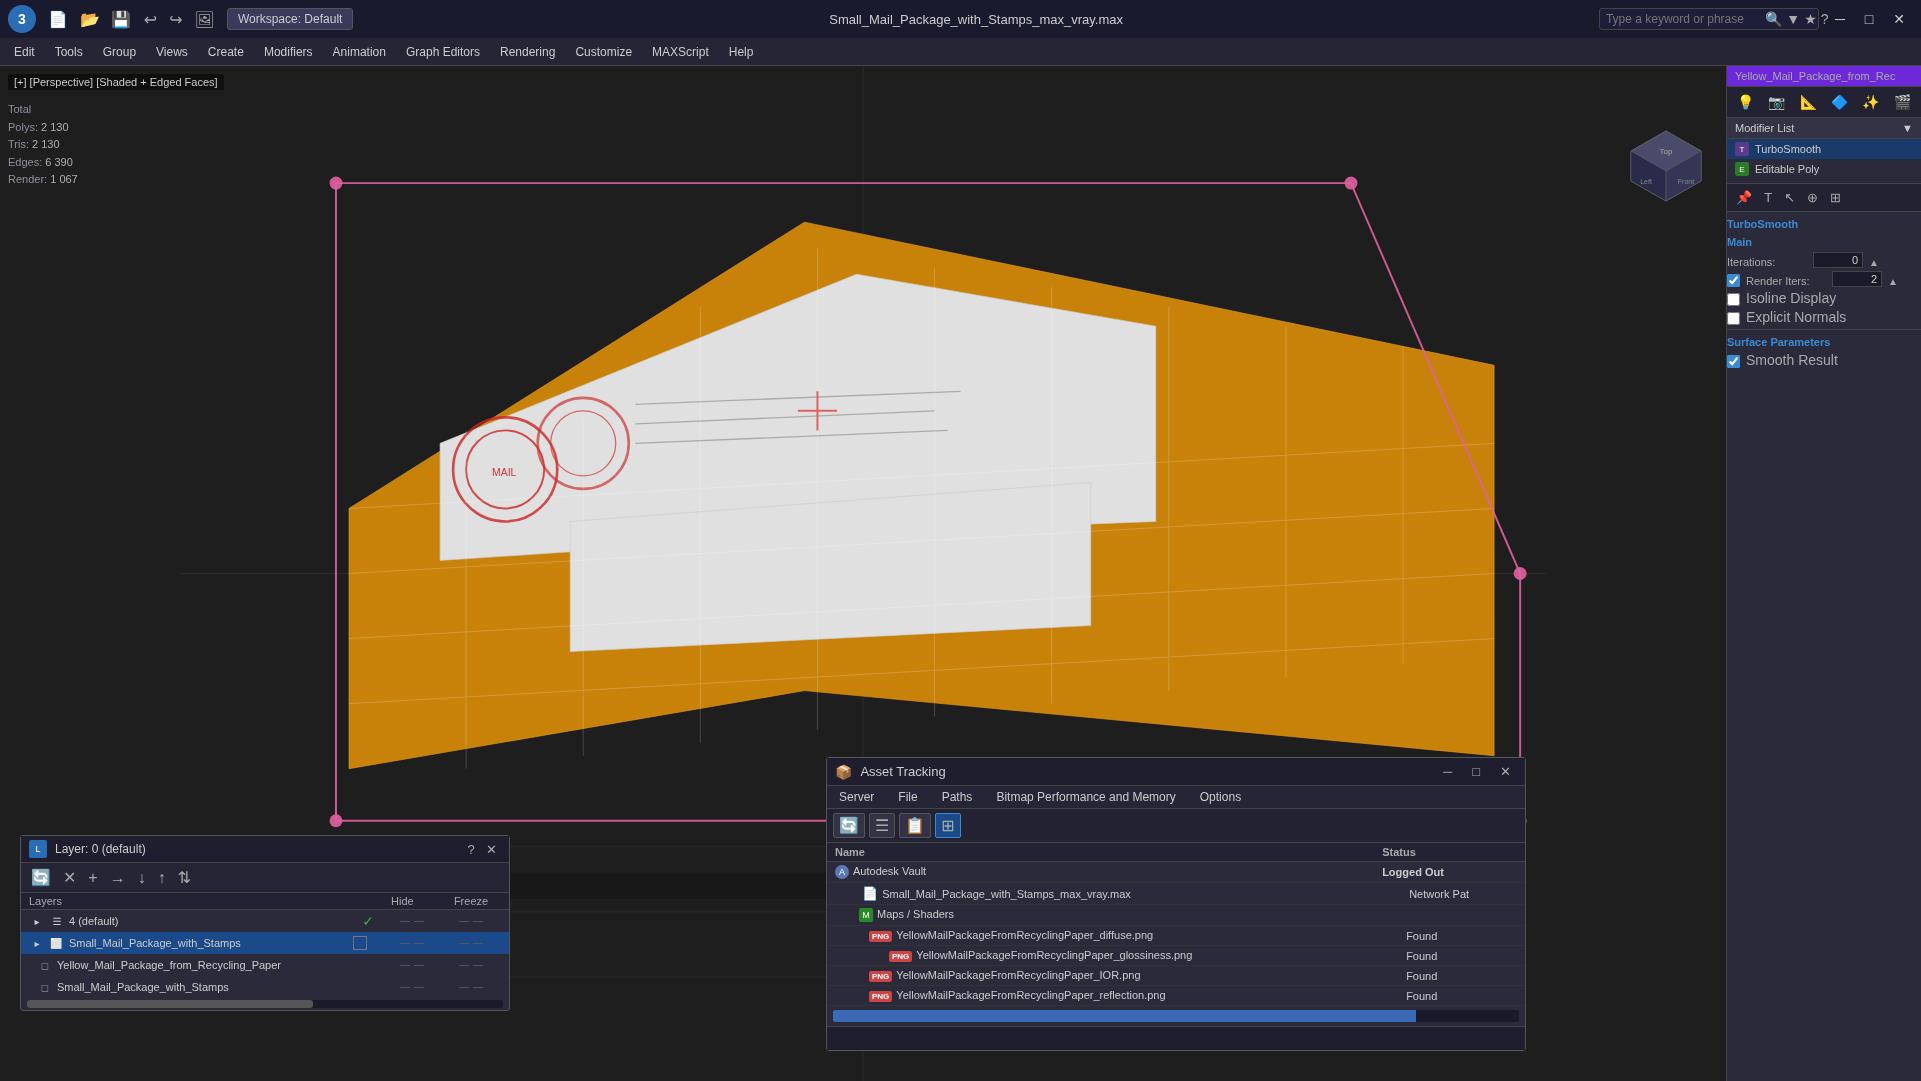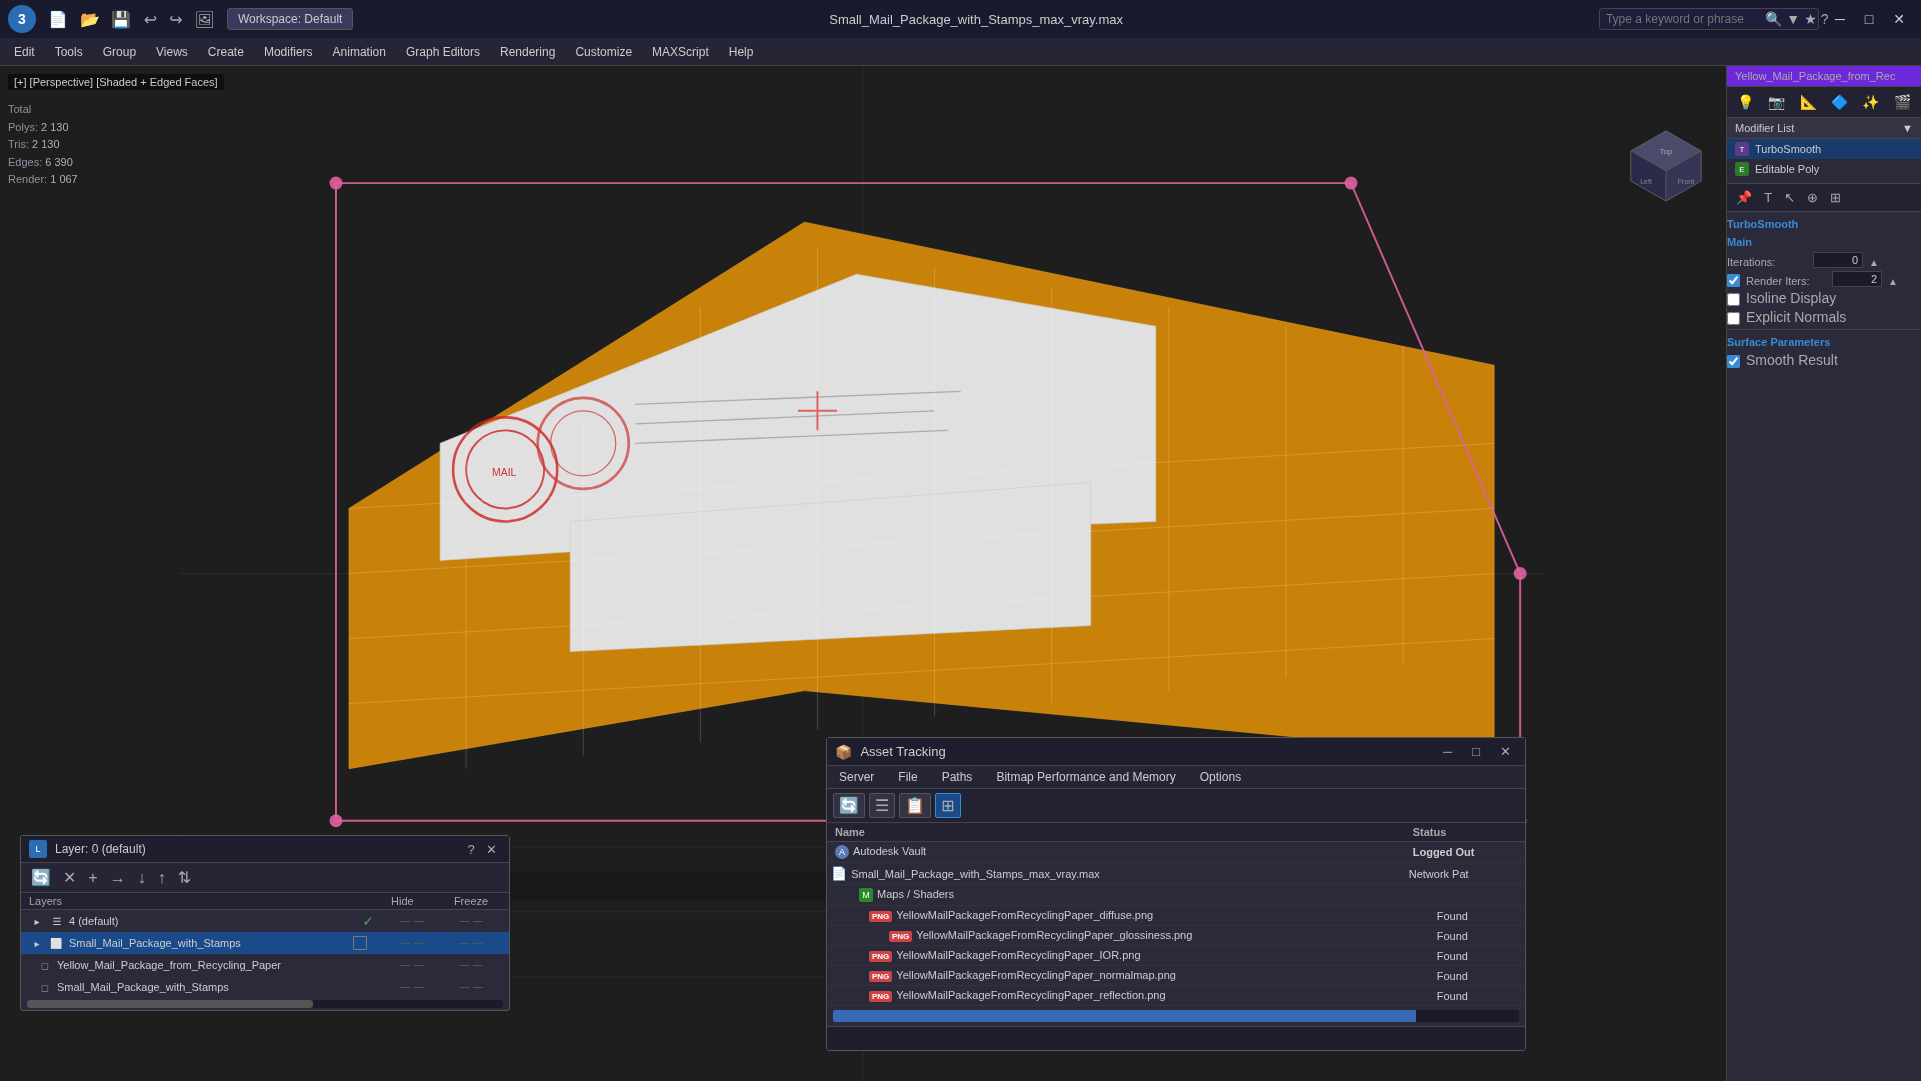--- a/index.html
+++ b/index.html
@@ -82,21 +82,21 @@
     #asset-panel-title { flex: 1; font-size: 13px; color: #ccc; }
     #asset-panel-header .ap-btn { color: #aaa; cursor: pointer; padding: 2px 6px; font-size: 13px; }
     #asset-menu { display: flex; align-items: center; gap: 0; background: #252535; border-bottom: 1px solid #444; }
     #asset-menu span { color: #ccc; padding: 4px 12px; cursor: pointer; font-size: 12px; }
     #asset-toolbar { display: flex; align-items: center; gap: 4px; padding: 4px 6px; background: #222232; border-bottom: 1px solid #444; }
     #asset-toolbar span { color: #aaa; font-size: 16px; cursor: pointer; padding: 2px 5px; background: #333345; border: 1px solid #555; border-radius: 2px; }
     #asset-toolbar span.active { background: #1a4a8a; border-color: #3a8ad4; }
     #asset-table { width: 100%; border-collapse: collapse; font-size: 11px; }
     #asset-table th { background: #222232; color: #aaa; padding: 3px 8px; text-align: left; border-bottom: 1px solid #444; }
     #asset-table td { padding: 3px 8px; border-bottom: 1px solid #333; color: #ccc; }
-    #asset-table tr.sub td { padding-left: 4px; }
+    #asset-table tr.sub td { padding-left: 35px; }
     #asset-table tr.sub2 td { padding-left: 32px; }
     .status-found { color: #4aa; }
     .status-logged { color: #888; font-weight: bold; }
     .status-network { color: #888; }
     .png-icon { display: inline-block; background: #c44; color: white; font-size: 8px; padding: 1px 3px; border-radius: 2px; margin-right: 4px; font-weight: bold; }
     .file-icon { display: inline-block; font-size: 13px; margin-right: 4px; }
     #asset-progress { height: 12px; background: #1a1a2a; margin: 4px 6px; border-radius: 2px; overflow: hidden; }
     #asset-progress-bar { height: 100%; width: 85%; background: #3a6ab5; }
     #asset-status-bar { height: 24px; background: #1e1e2e; border-top: 1px solid #444; }
     .vault-icon { display: inline-block; width: 14px; height: 14px; background: #5a7ab5; border-radius: 50%; margin-right: 4px; font-size: 9px; color: white; text-align: center; line-height: 14px; }
@@ -334,24 +334,20 @@
           </tr>
           <tr class="sub2">
             <td style="padding-left:62px"><span class="png-icon">PNG</span>YellowMailPackageFromRecyclingPaper_glossiness.png</td>
             <td class="status-found">Found</td>
           </tr>
           <tr class="sub2">
             <td style="padding-left:42px"><span class="png-icon">PNG</span>YellowMailPackageFromRecyclingPaper_IOR.png</td>
             <td class="status-found">Found</td>
           </tr>
           <tr class="sub2">
-            <td style="padding-left:42px"><span class="png-icon">PNG</span>YellowMailPackageFromRecyclingPaper_normalmap.png</td>
-            <td class="status-found">Found</td>
-          </tr>
-          <tr class="sub2">
             <td style="padding-left:42px"><span class="png-icon">PNG</span>YellowMailPackageFromRecyclingPaper_reflection.png</td>
             <td class="status-found">Found</td>
           </tr>
         </tbody>
       </table>
       <div id="asset-progress">
         <div id="asset-progress-bar"></div>
       </div>
       <div id="asset-status-bar"></div>
     </div>

